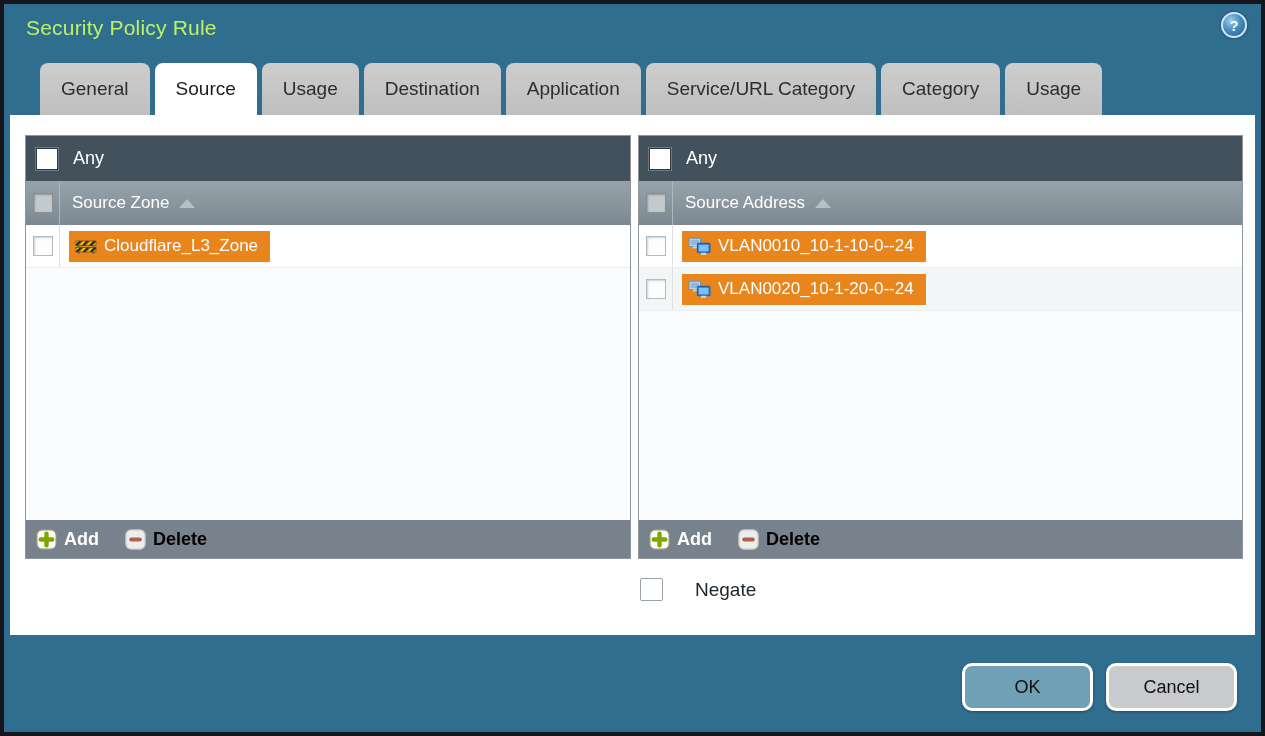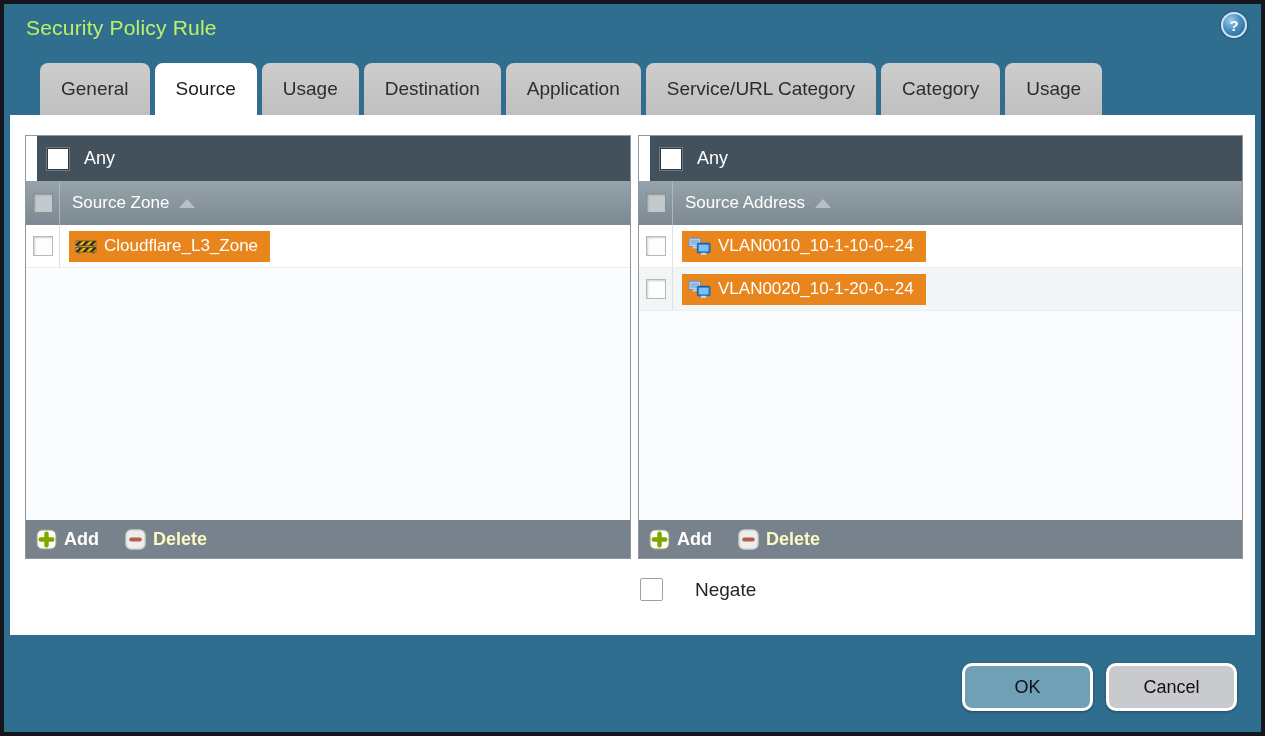--- a/index.html
+++ b/index.html
@@ -49,21 +49,21 @@
   .panel{
     position:absolute; top:20px; width:606px; height:424px;
     display:flex; flex-direction:column;
     border:1px solid #8e979d;
   }
   .panel.left{ left:15px; }
   .panel.right{ left:628px; width:605px; }
 
   .any-header{
     height:45px; background:#42515C; flex:0 0 45px;
-    display:flex; align-items:center; padding-left:10px;margin-left:11px;
+    display:flex; align-items:center; padding-left:10px;
   }
   .cb{
     width:22px; height:22px; background:#FFFFFF;
     border:1px solid #8a969d; cursor:pointer;
   }
   .any-header .cb{ border:1px solid #2e3a42; box-shadow:0 0 0 1px #6c7a84; }
   .any-label{ color:#FFFFFF; font-size:18px; margin-left:15px; }
 
   .col-header{
     height:44px; flex:0 0 44px;
@@ -104,21 +104,21 @@
     font-size:17px; white-space:nowrap;
   }
 
   .panel-footer{
     height:38px; flex:0 0 38px; background:#78828C;
     display:flex; align-items:center; padding-left:10px; gap:26px;font-weight:bold;
   }
   .ftr-btn{ display:flex; align-items:center; gap:7px; cursor:pointer; }
   .ftr-btn span{ color:#FFFFFF; font-size:18px; }
   .ftr-btn.disabled{ cursor:default; }
-  .ftr-btn.disabled span{ color:#fef9c3;text-align:right; }
+  .ftr-btn.disabled span{ color:#000000;text-align:right; }
   .ftr-btn svg{ display:block; }
 
   
   .negate{
     position:absolute; left:630px; top:463px;
     display:flex; align-items:center; gap:32px;
   }
   .negate .cb{ width:23px; height:23px; border:1px solid #98a2a9; border-radius:2px; }
   .negate-label{ font-size:19px; color:#1c242b; }
 

